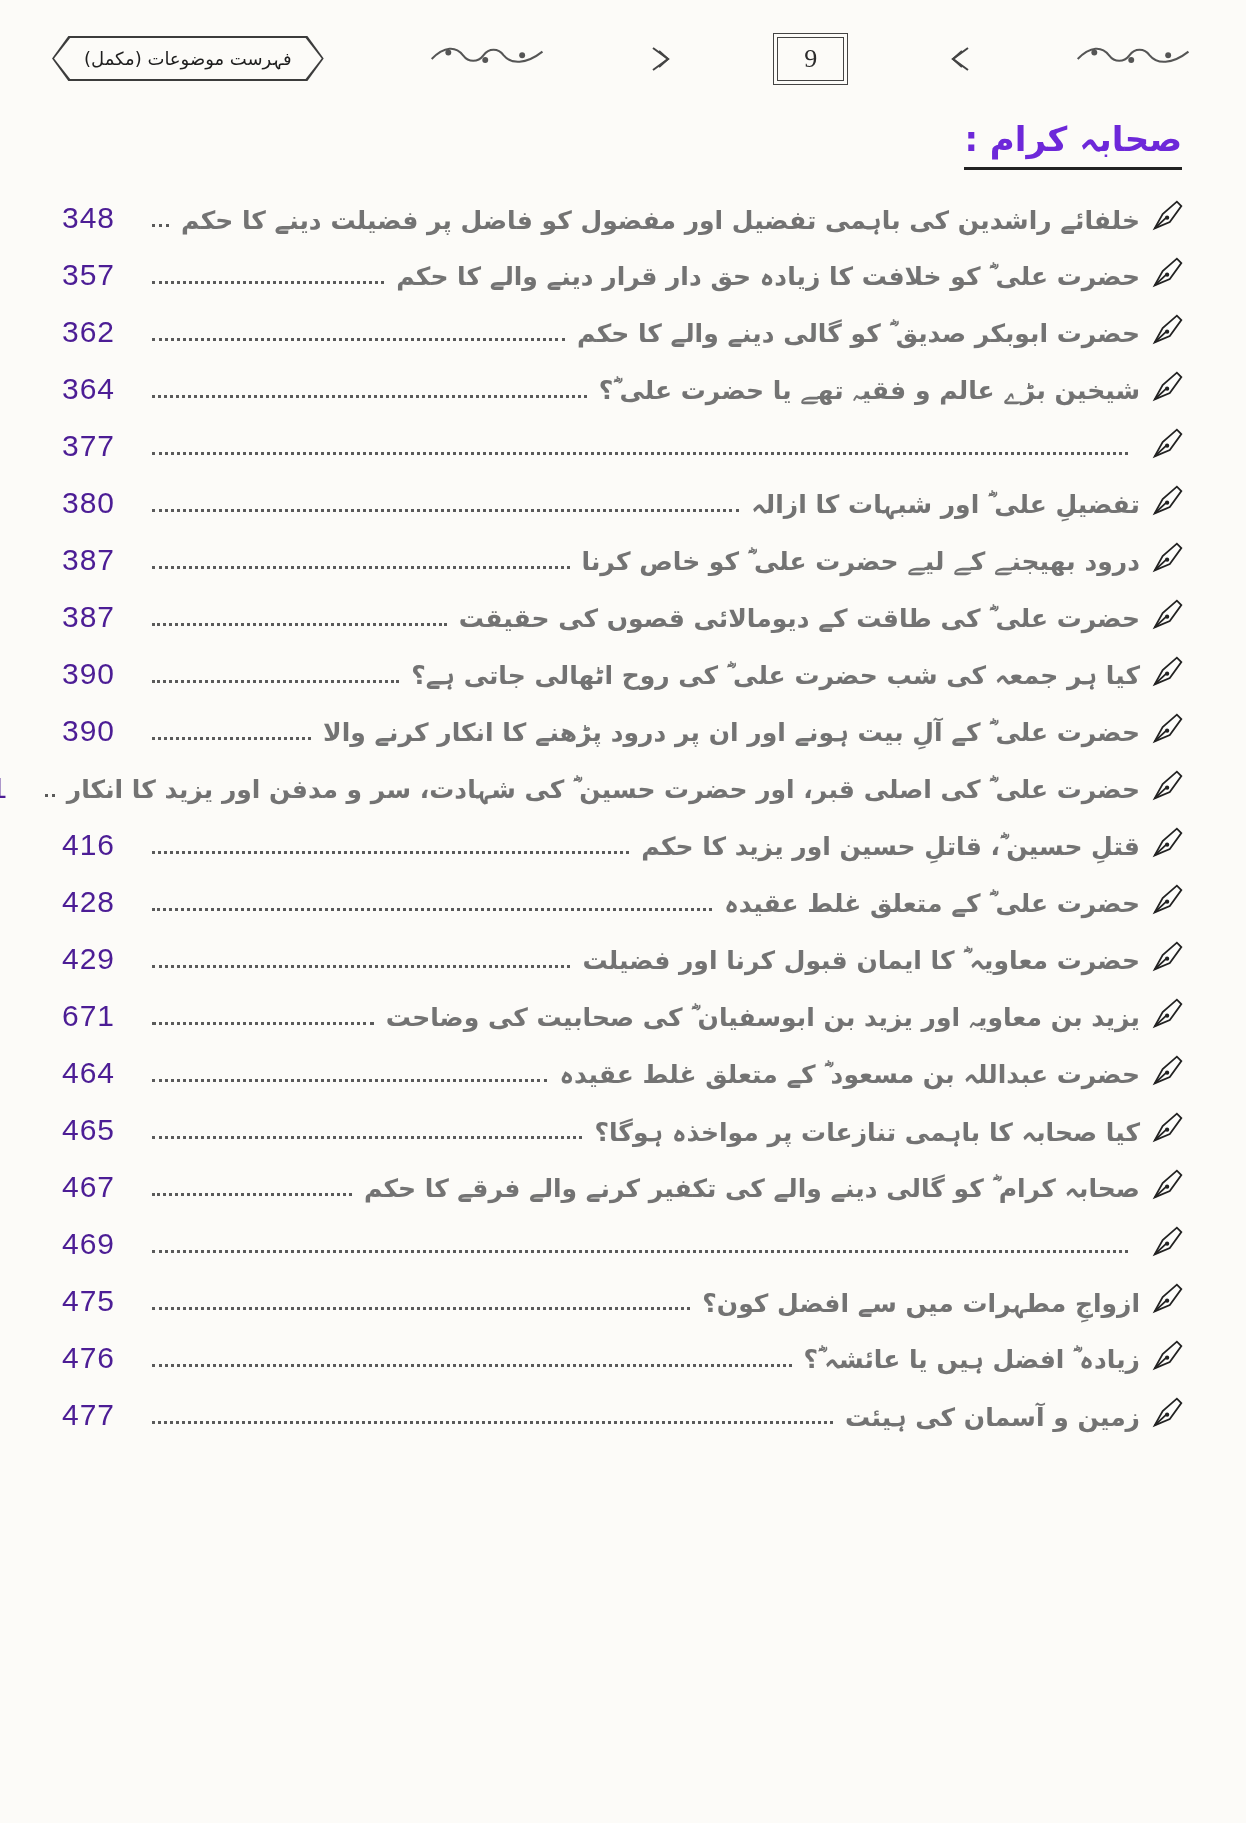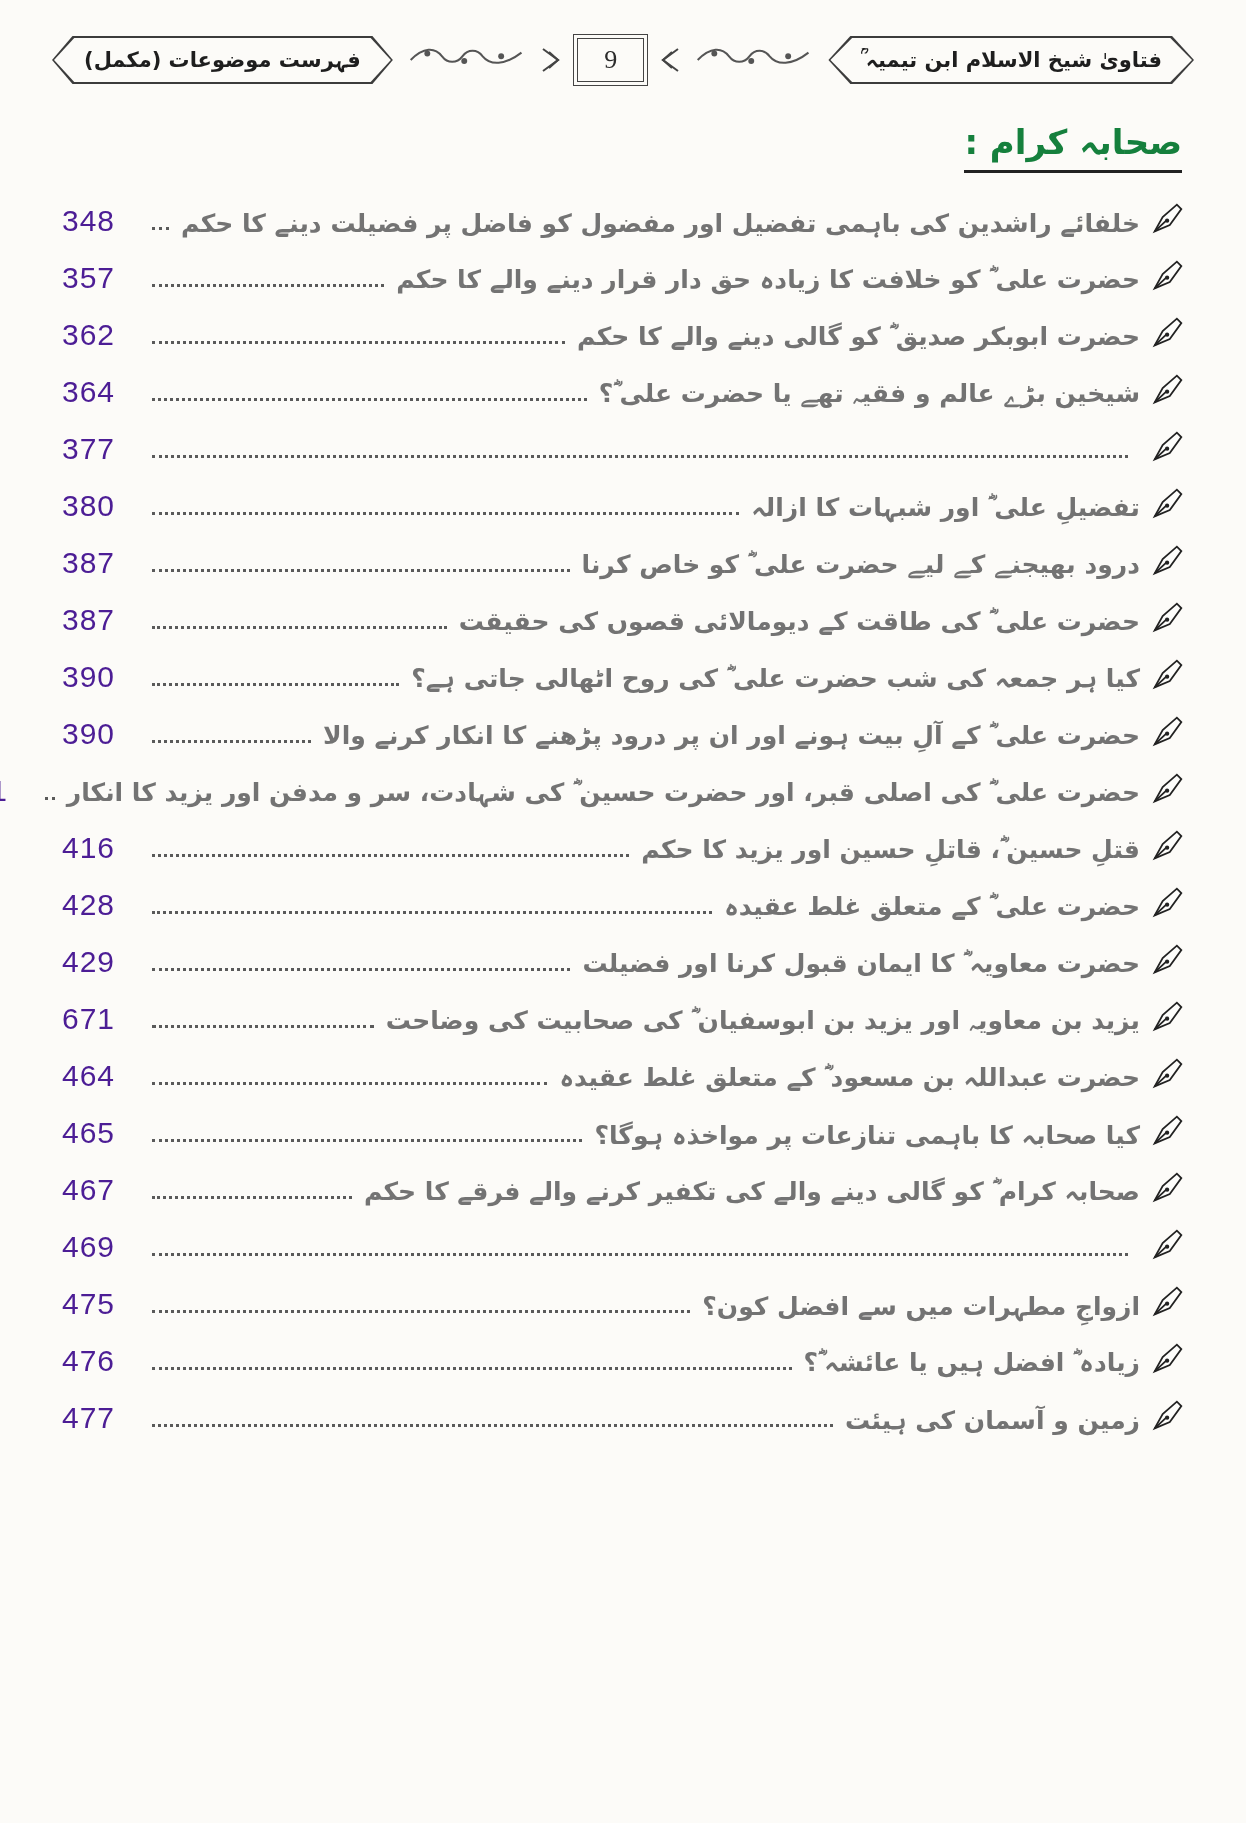--- a/index.html
+++ b/index.html
@@ -29,22 +29,22 @@
     clip-path:polygon(0 50%,6% 0,94% 0,100% 50%,94% 100%,6% 100%);
     background:#3c3c3c;
     padding:2px;
     flex:0 0 auto;
   }
   .cartouche .inner{
     clip-path:polygon(0 50%,6% 0,94% 0,100% 50%,94% 100%,6% 100%);
     background:#fcfbf8;
     display:flex;align-items:center;justify-content:center;
     padding:10px 30px;
-    font-size:21px;
-    font-weight:700;
+    font-size:18px;
+    font-weight:400;
     white-space:nowrap;
     direction:rtl;
   }
   .pagenum-box{
     border:1.6px solid #444;
     outline:1px solid #444;
     outline-offset:3px;
     padding:6px 26px;
     font-family:"Liberation Serif", serif;
     font-size:26px;
@@ -55,21 +55,21 @@
   .ornament svg{display:block;}
   .chev{display:flex;align-items:center;}
   
   .toc{padding-top:12px;}
   .section-heading{
     direction:rtl;
     text-align:right;
     margin:26px 64px 14px 64px;
     font-size:34px;
     font-weight:700;
-    color:#15803d;
+    color:#6d28d9;
   }
   .section-heading .heading-text{
     display:inline-block;
     border-bottom:3px solid #222;
     padding-bottom:8px;
   }
   .row{
     display:flex;
     direction:rtl;
     align-items:flex-end;
@@ -103,23 +103,20 @@
     margin-bottom:6px;
   }
 </style>
 </head>
 <body>
 
 <div class="page">
 
   <div class="header">
 
-    <div class="cartouche">
-      <div class="inner">فتاویٰ شیخ الاسلام ابن تیمیہ ؒ</div>
-    </div>
 
     <span class="ornament">
       <svg viewBox="0 0 130 36" width="120" height="34">
         <path d="M4 18 C18 4 30 4 38 14 C44 22 54 22 60 14 C66 6 76 6 82 14 C90 24 106 24 124 10" fill="none" stroke="#555" stroke-width="2.2"></path>
         <circle cx="22" cy="11" r="3.2" fill="#555"></circle>
           <circle cx="62" cy="19" r="3.2" fill="#555"></circle>
           <circle cx="102" cy="14" r="3.2" fill="#555"></circle>
       </svg>
     </span>
 

